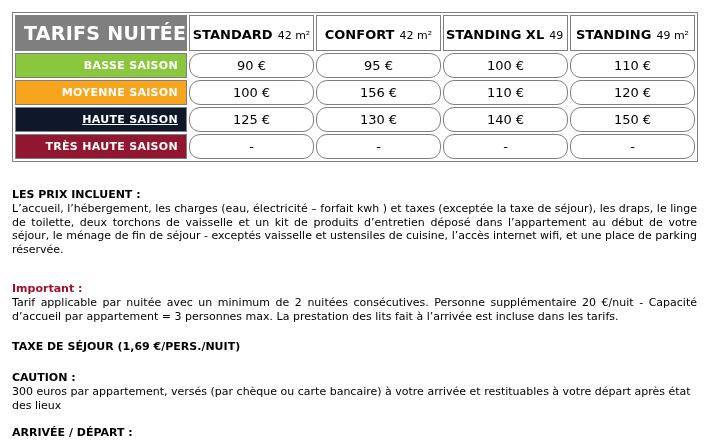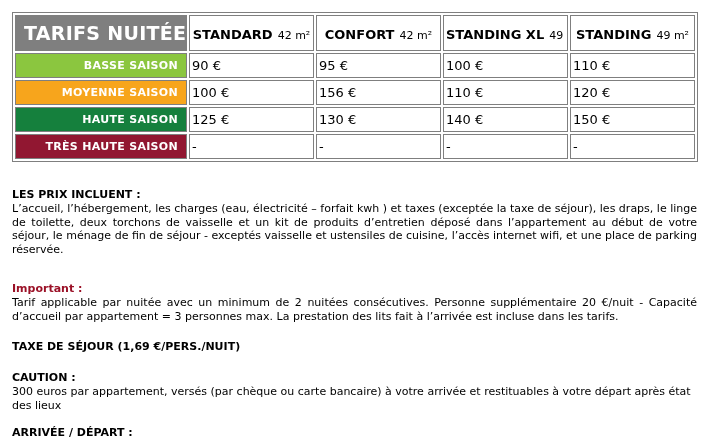--- a/index.html
+++ b/index.html
@@ -52,23 +52,24 @@
     font-size: 11px;
     font-weight: bold;
     text-align: right;
     padding: 4px 8px;
     height: 25px;
     letter-spacing: 0.3px;
   }
   td.price {
     background: #ffffff;
     font-size: 13px;
-    text-align: left;
+    text-align: center;
     padding: 3px 2px;
     height: 24px;
+    border-radius: 11px;
   }
 
   
   .footnote {
     margin-top: 7px;
     font-size: 10.5px;
     font-style: italic;
     line-height: 14px;
     color: #000000;
   }
@@ -135,21 +136,21 @@
         <td class="price">110 €</td>
       </tr>
       <tr>
         <td class="season" style="background: rgb(247, 165, 28);">MOYENNE SAISON</td>
         <td class="price">100 €</td>
         <td class="price">156 €</td>
         <td class="price">110 €</td>
         <td class="price">120 €</td>
       </tr>
       <tr>
-        <td class="season" style="background: #15803d;">HAUTE SAISON</td>
+        <td class="season" style="background: #0f172a; text-decoration: underline;">HAUTE SAISON</td>
         <td class="price">125 €</td>
         <td class="price">130 €</td>
         <td class="price">140 €</td>
         <td class="price">150 €</td>
       </tr>
       <tr>
         <td class="season" style="background: rgb(145, 23, 49);">TRÈS HAUTE SAISON</td>
         <td class="price">-</td>
         <td class="price">-</td>
         <td class="price">-</td>

